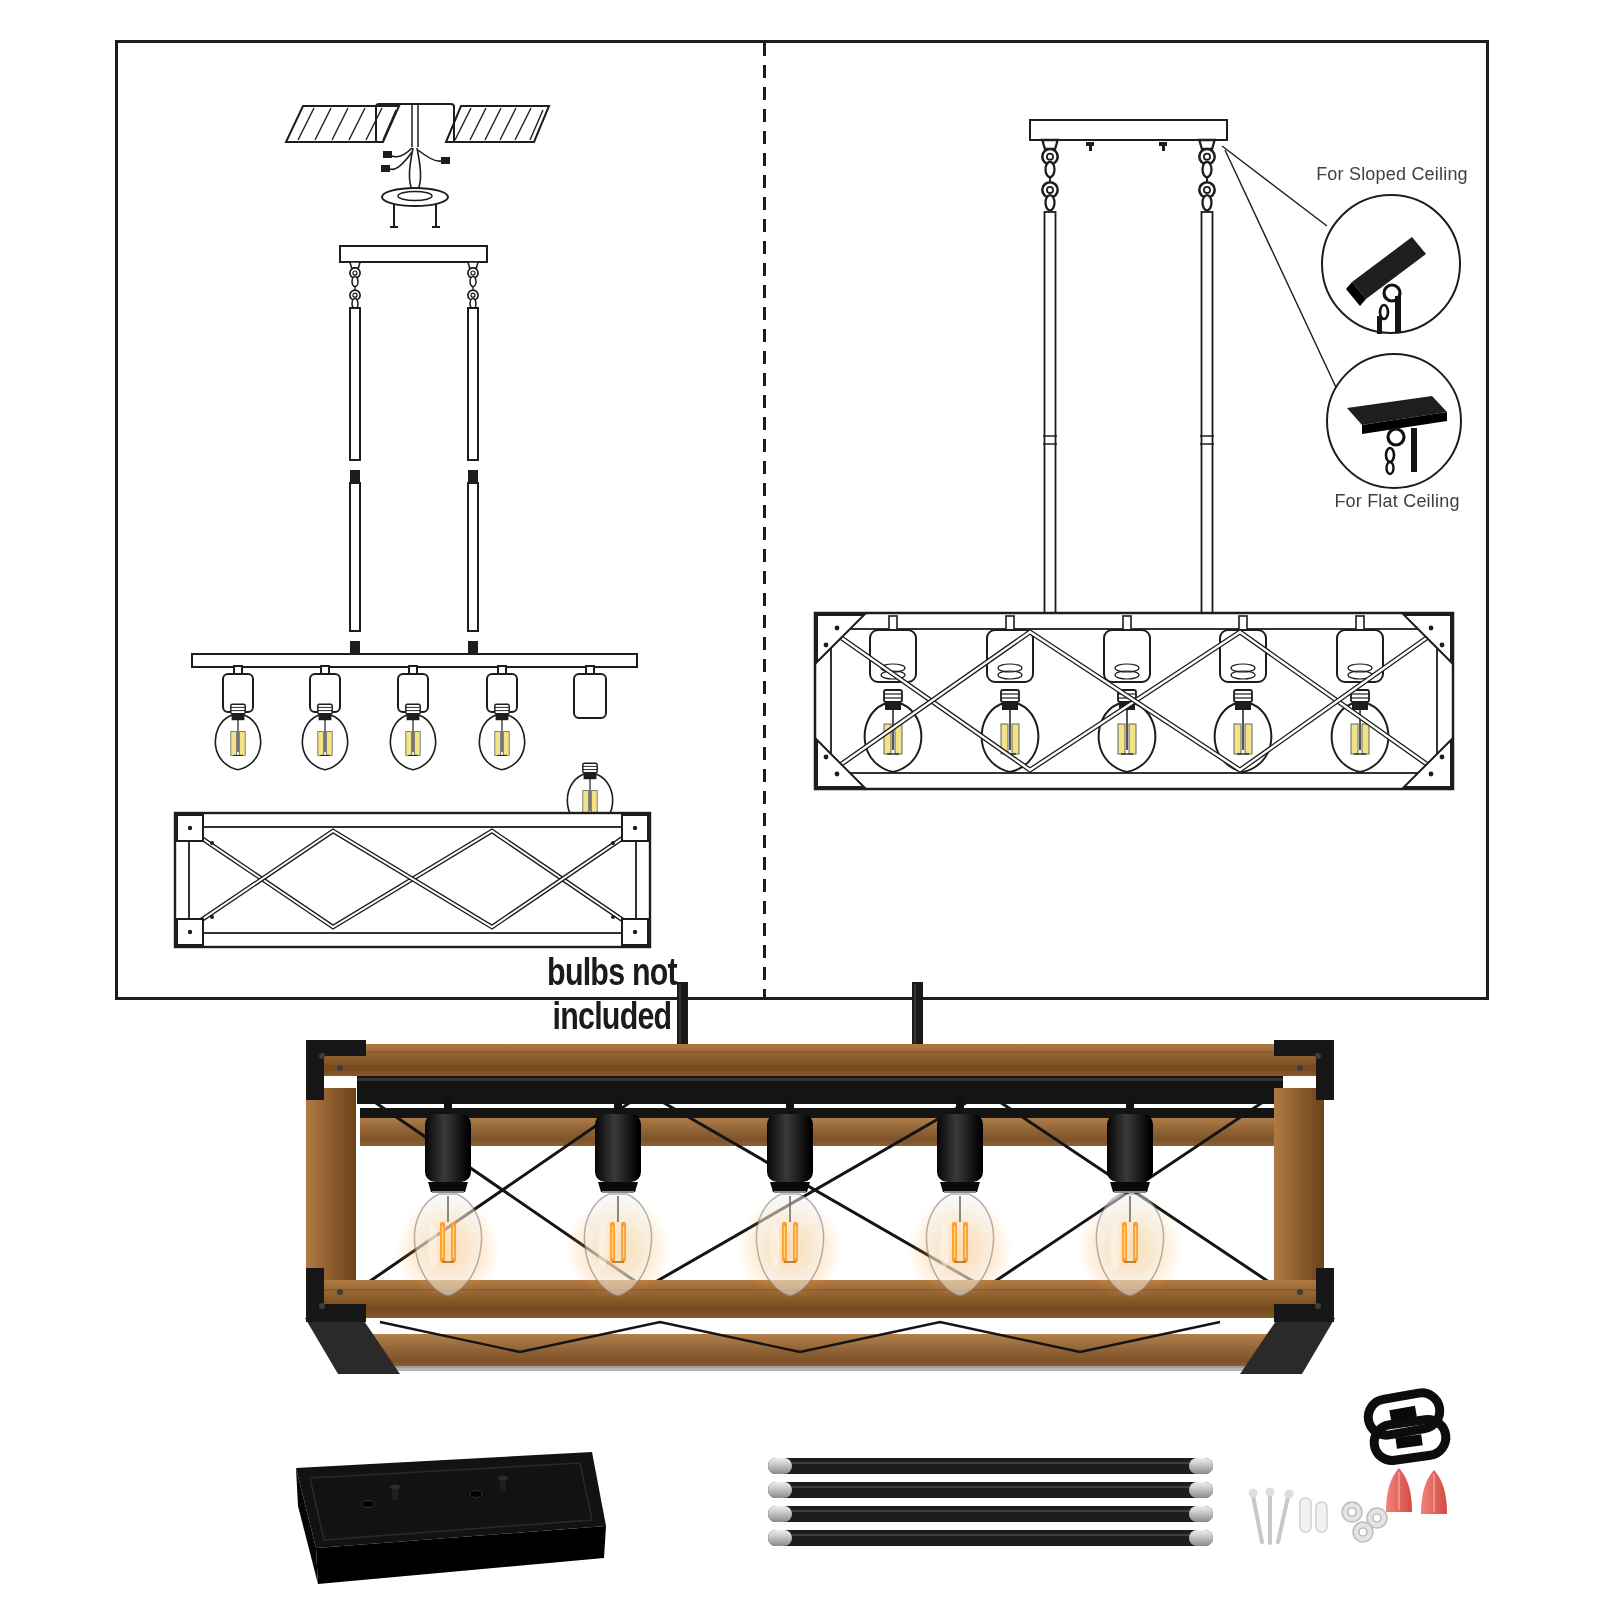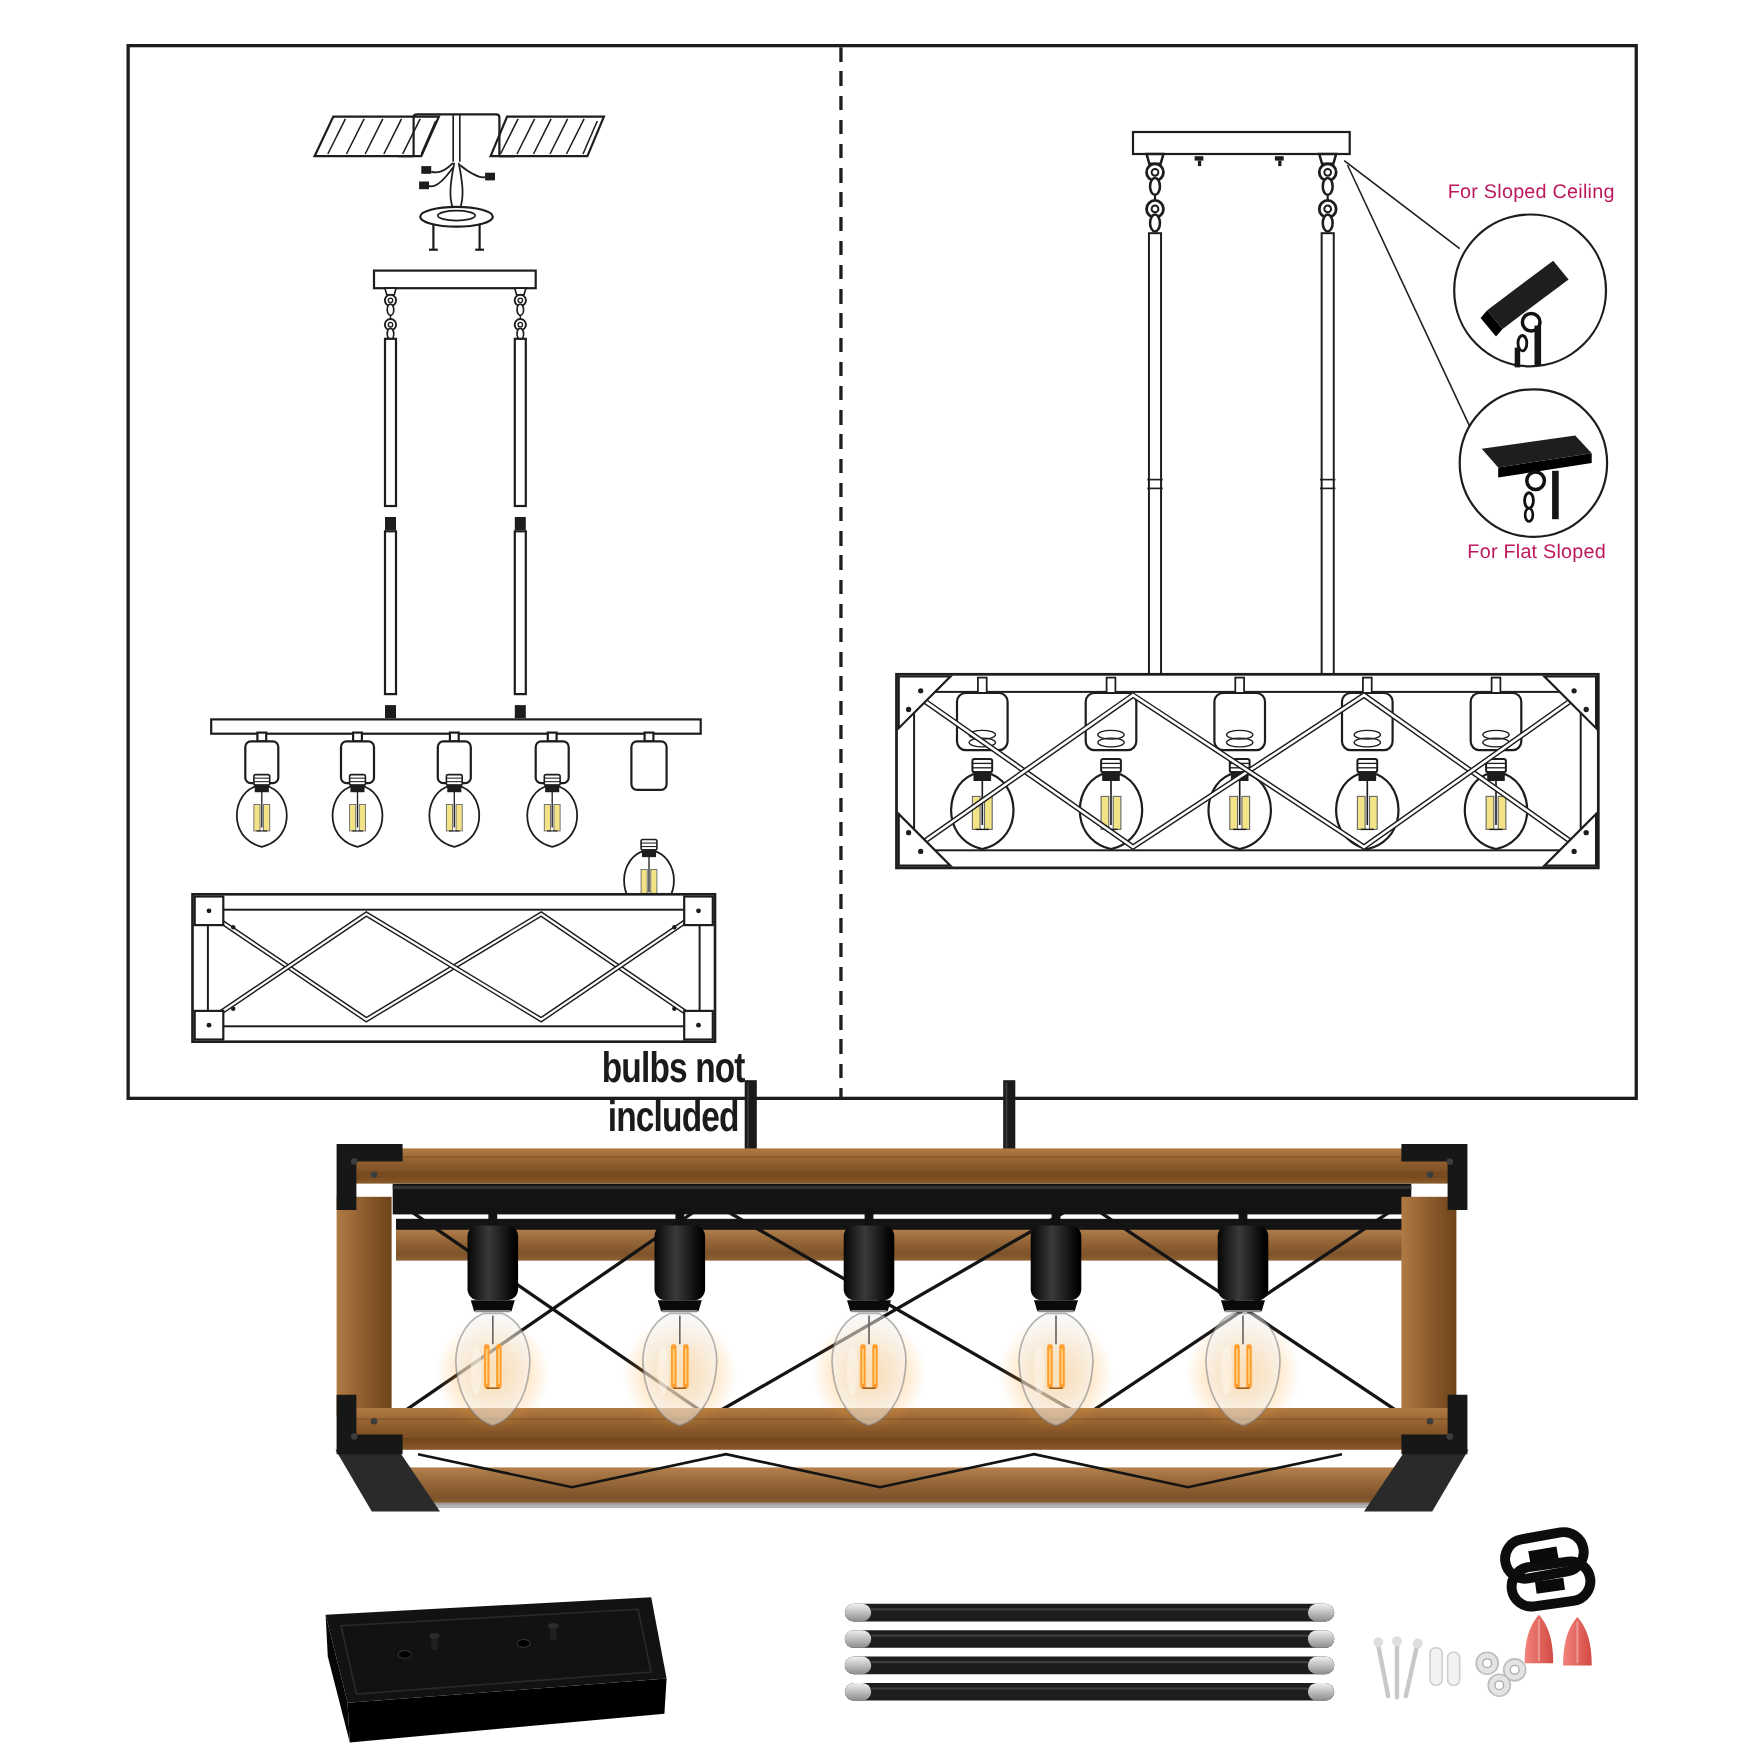--- a/index.html
+++ b/index.html
@@ -3,21 +3,21 @@
 <meta charset="utf-8">
 <style>
   html,body{margin:0;padding:0;background:#ffffff;}
   .stage{position:relative;width:1600px;height:1600px;background:#ffffff;overflow:hidden;
          font-family:"Liberation Sans",sans-serif;}
   .diagram-box{position:absolute;left:115px;top:40px;width:1374px;height:960px;
                border:3px solid #1d1d1d;box-sizing:border-box;background:transparent;}
   .divider{position:absolute;left:763px;top:43px;width:3px;height:957px;
            background:repeating-linear-gradient(to bottom,#1d1d1d 0 13px,transparent 13px 22px);}
   svg.art{position:absolute;left:0;top:0;}
-  .lbl{position:absolute;color:#be185d;}
+  .lbl{position:absolute;color:#404040;}
   .lbl-callout{font-size:18px;letter-spacing:.2px;white-space:nowrap;}
   #lblSloped{left:1311px;top:164px;width:162px;text-align:center;}
   #lblFlat{left:1316px;top:491px;width:162px;text-align:center;}
   #lblBulbs{left:462px;top:950px;width:300px;text-align:center;font-size:39px;font-weight:600;
             color:#1b1b1b;letter-spacing:-1px;transform:scaleX(.78);transform-origin:center;}
 </style>
 </head>
 <body>
 
 <div class="stage">
@@ -483,15 +483,15 @@
       <g>
         <path d="M1386,1512 C1386,1488 1392,1476 1399,1468 C1406,1476 1412,1488 1412,1512 Z" fill="url(#nutG)"></path>
         <path d="M1421,1514 C1421,1490 1427,1478 1434,1470 C1441,1478 1447,1490 1447,1514 Z" fill="url(#nutG)"></path>
         <line x1="1399" y1="1472" x2="1399" y2="1510" stroke="rgba(255,255,255,0.3)" stroke-width="2"></line>
         <line x1="1434" y1="1474" x2="1434" y2="1512" stroke="rgba(255,255,255,0.3)" stroke-width="2"></line>
       </g>
     </g>
   </svg>
 
   <div id="lblSloped" class="lbl lbl-callout">For Sloped Ceiling</div>
-  <div id="lblFlat" class="lbl lbl-callout">For Flat Sloped</div>
+  <div id="lblFlat" class="lbl lbl-callout">For Flat Ceiling</div>
   <div id="lblBulbs" class="lbl">bulbs not included</div>
 </div>
 
 </body></html>

